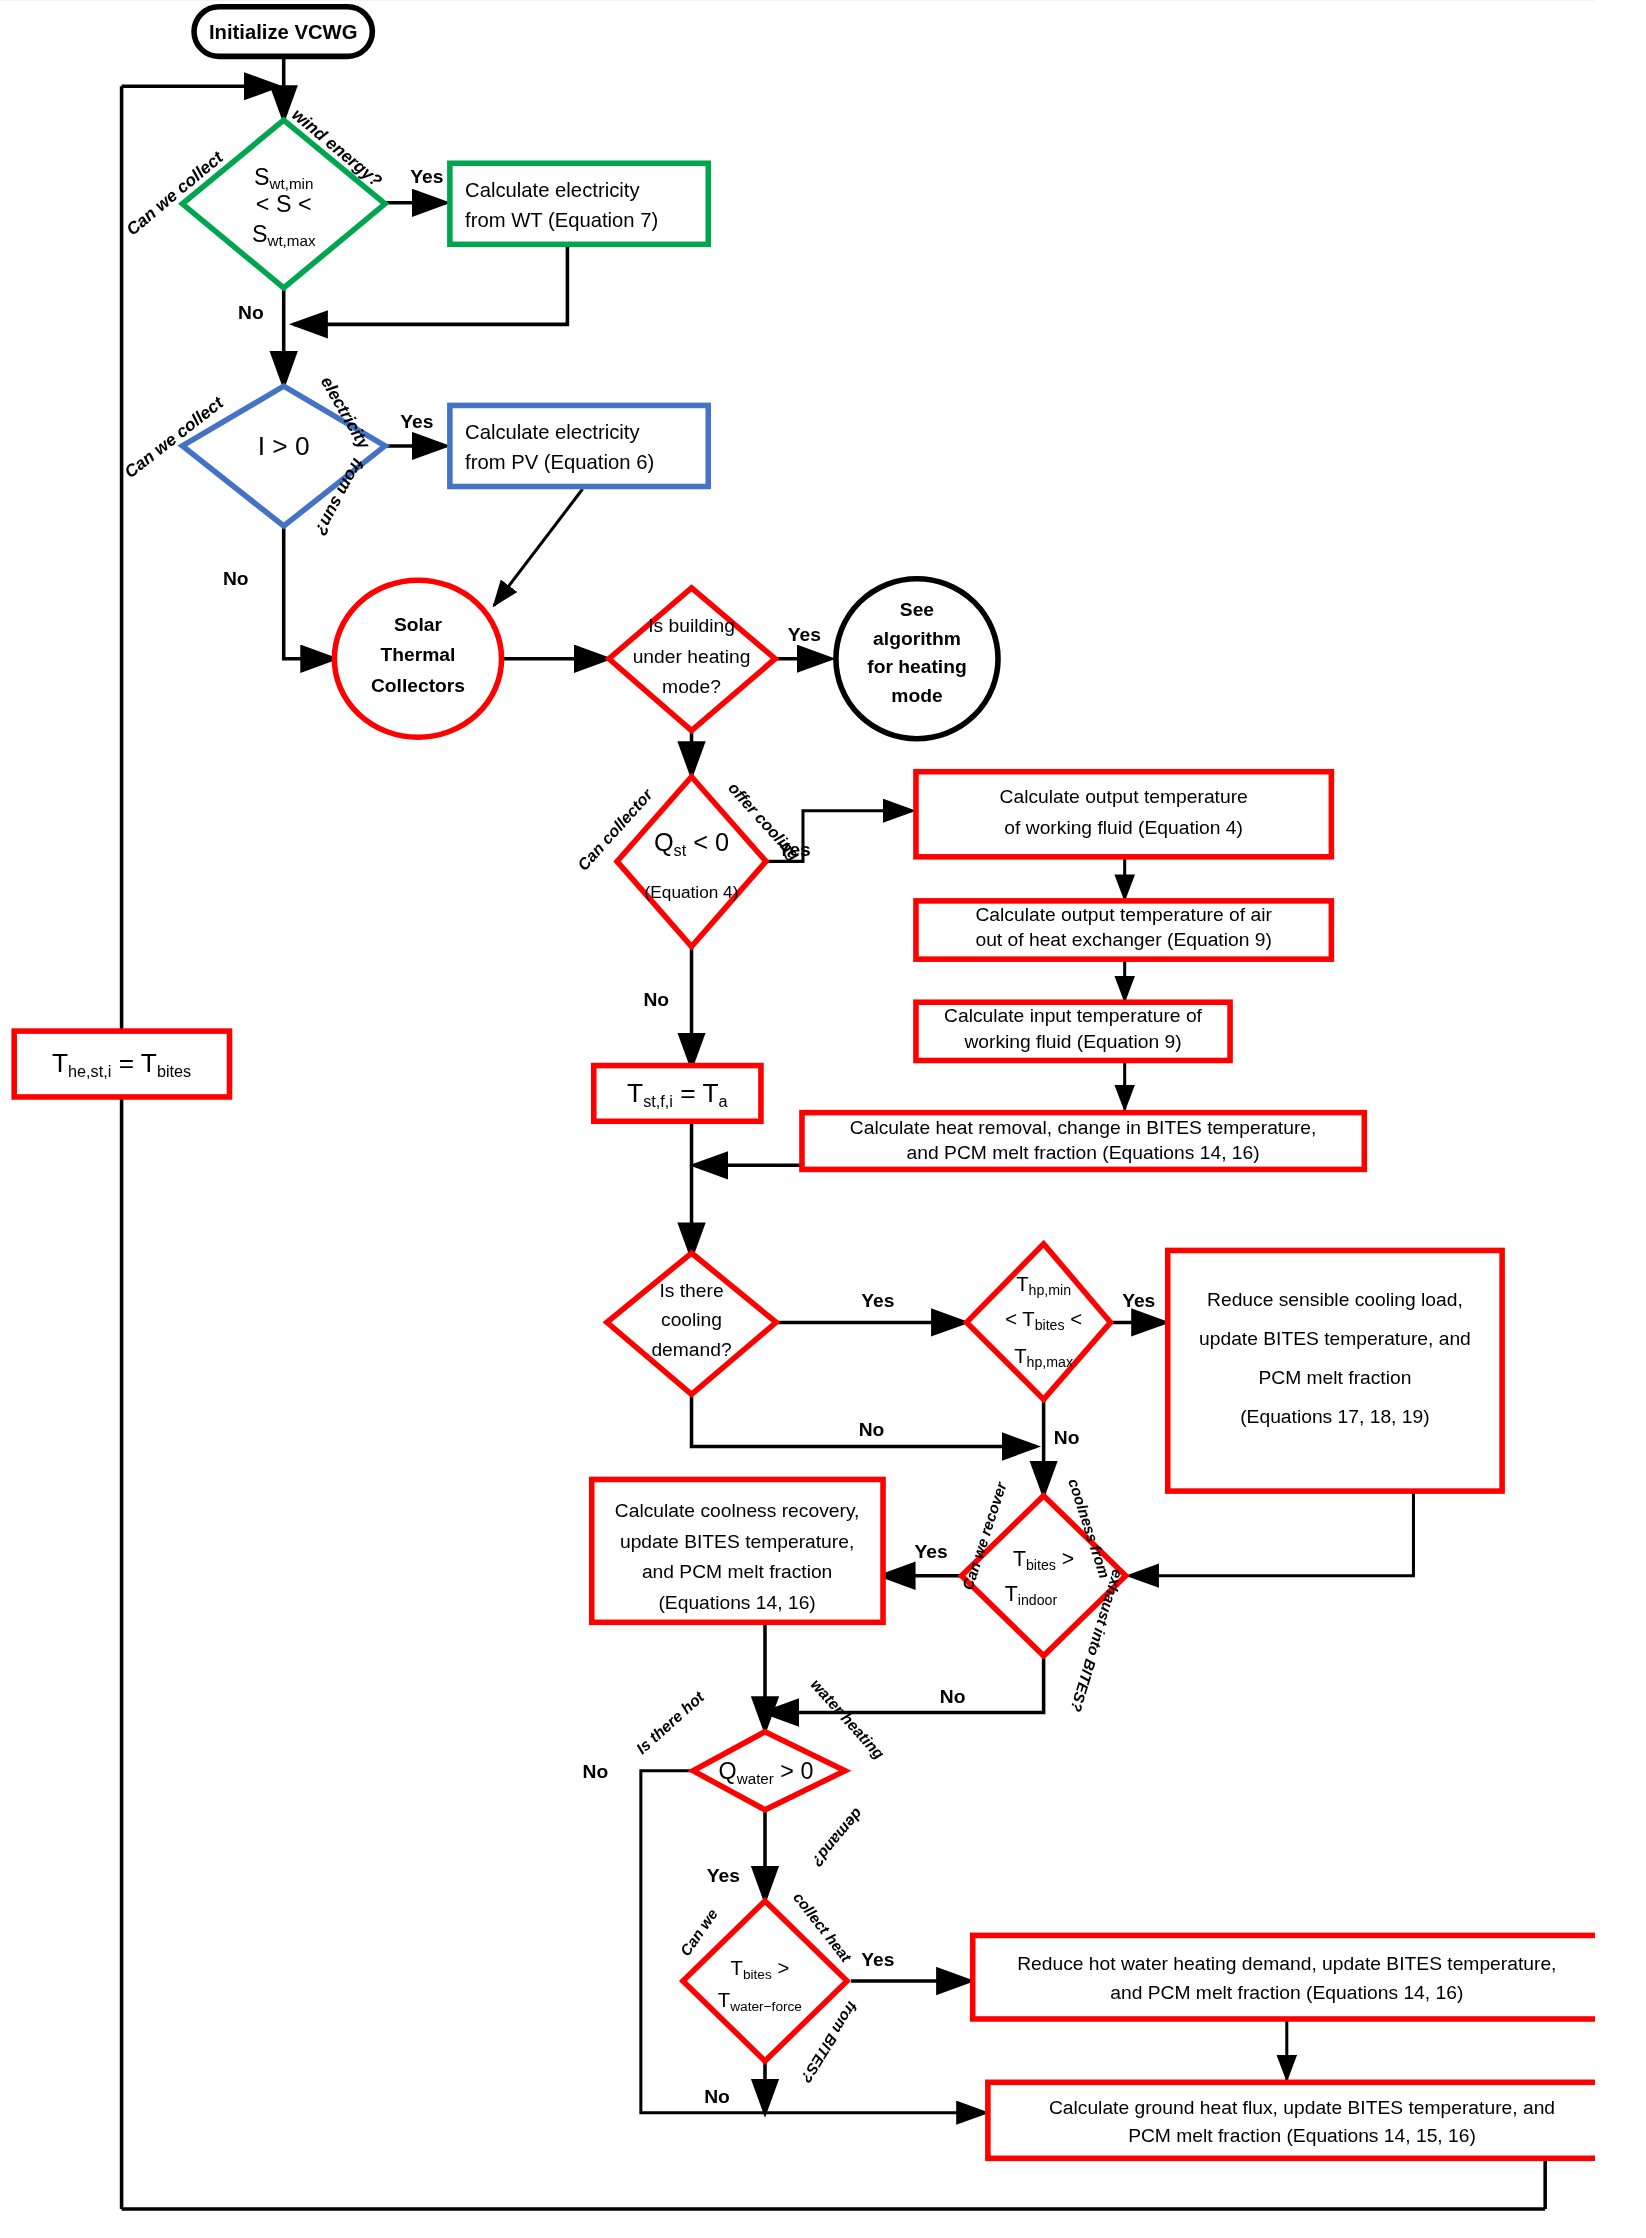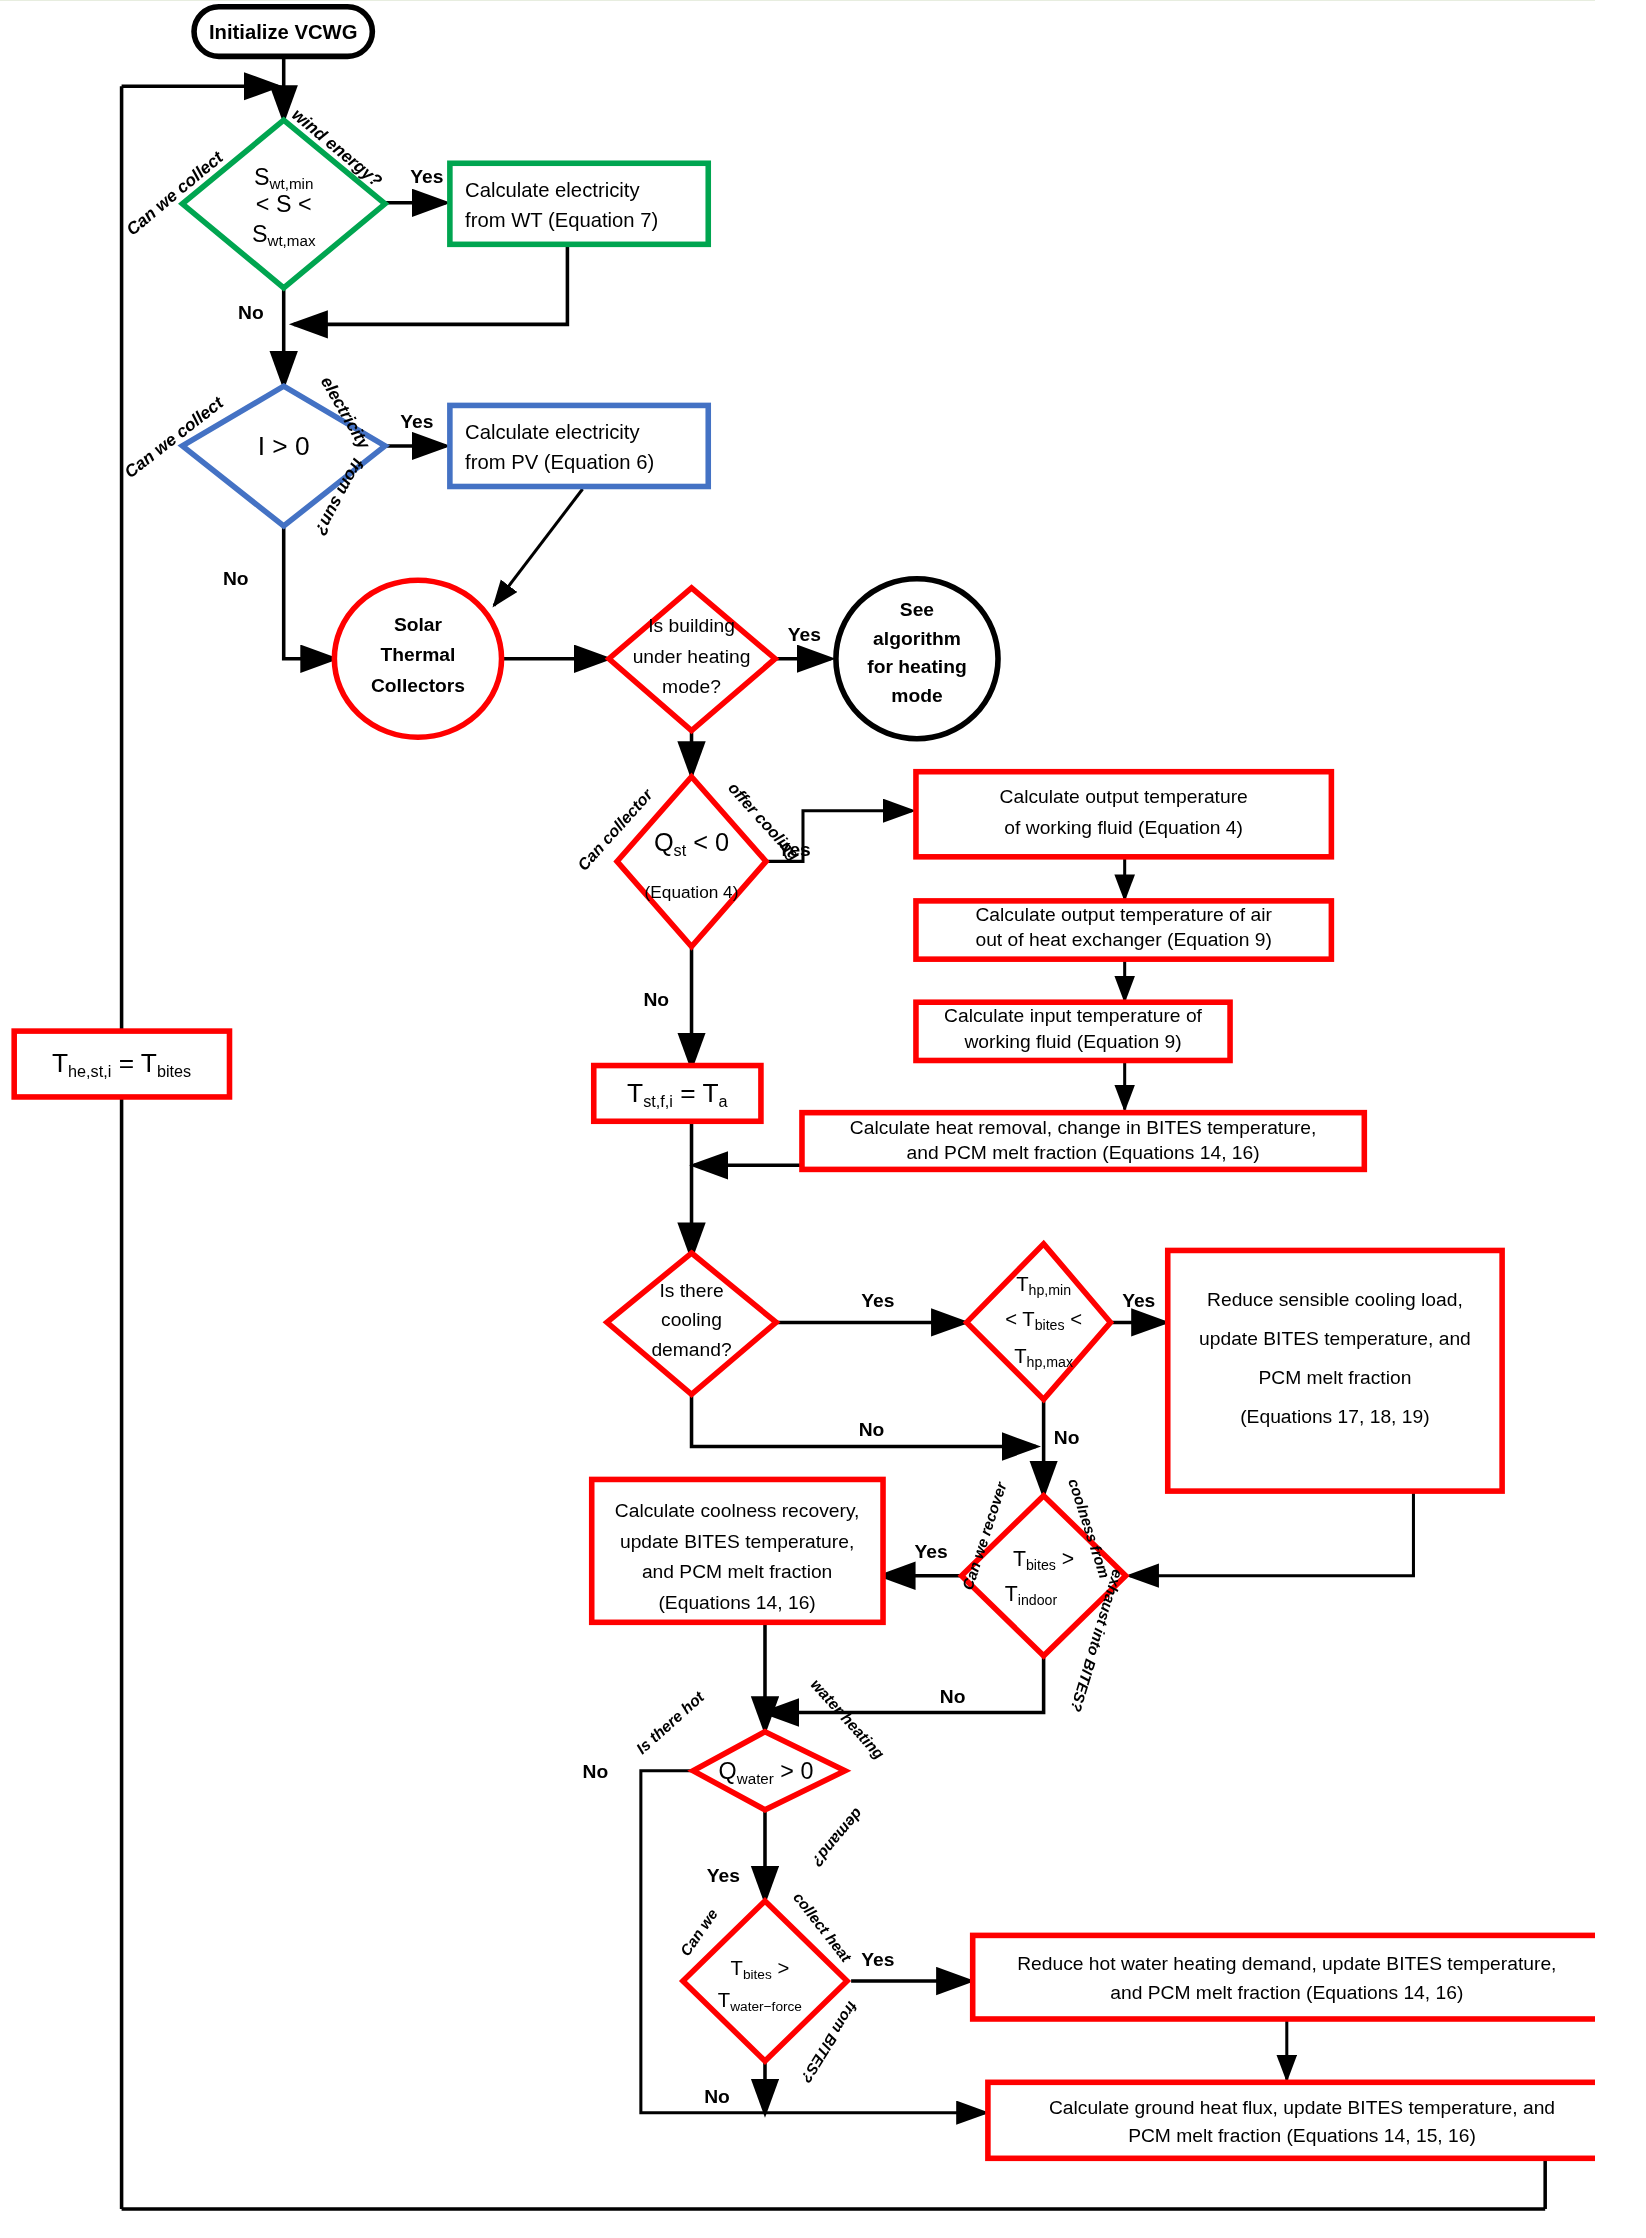--- a/index.html
+++ b/index.html
@@ -1,17 +1,17 @@
 <!DOCTYPE html>
 <html style="font-size:8px"><head>
 <meta charset="utf-8">
 <style>
   html,body{margin:0;padding:0;background:#ffffff;}
   body{font-family:"Liberation Sans", sans-serif;}
-  #stage{position:relative;width:1595px;height:2239px;background:#4d7c0f;overflow:hidden;}
+  #stage{position:relative;width:1595px;height:2239px;background:#a3a3a3;overflow:hidden;}
   svg{display:block;}
   .nd{font-family:"Liberation Sans", sans-serif;}
 </style>
 </head>
 <body>
 
 <div id="stage">
 <svg width="1647" height="2239" viewBox="0 0 3251 4419" xmlns="http://www.w3.org/2000/svg">
   <defs>
     <marker id="arw" markerWidth="10" markerHeight="10" refX="8.2" refY="3.4" orient="auto" markerUnits="strokeWidth">

